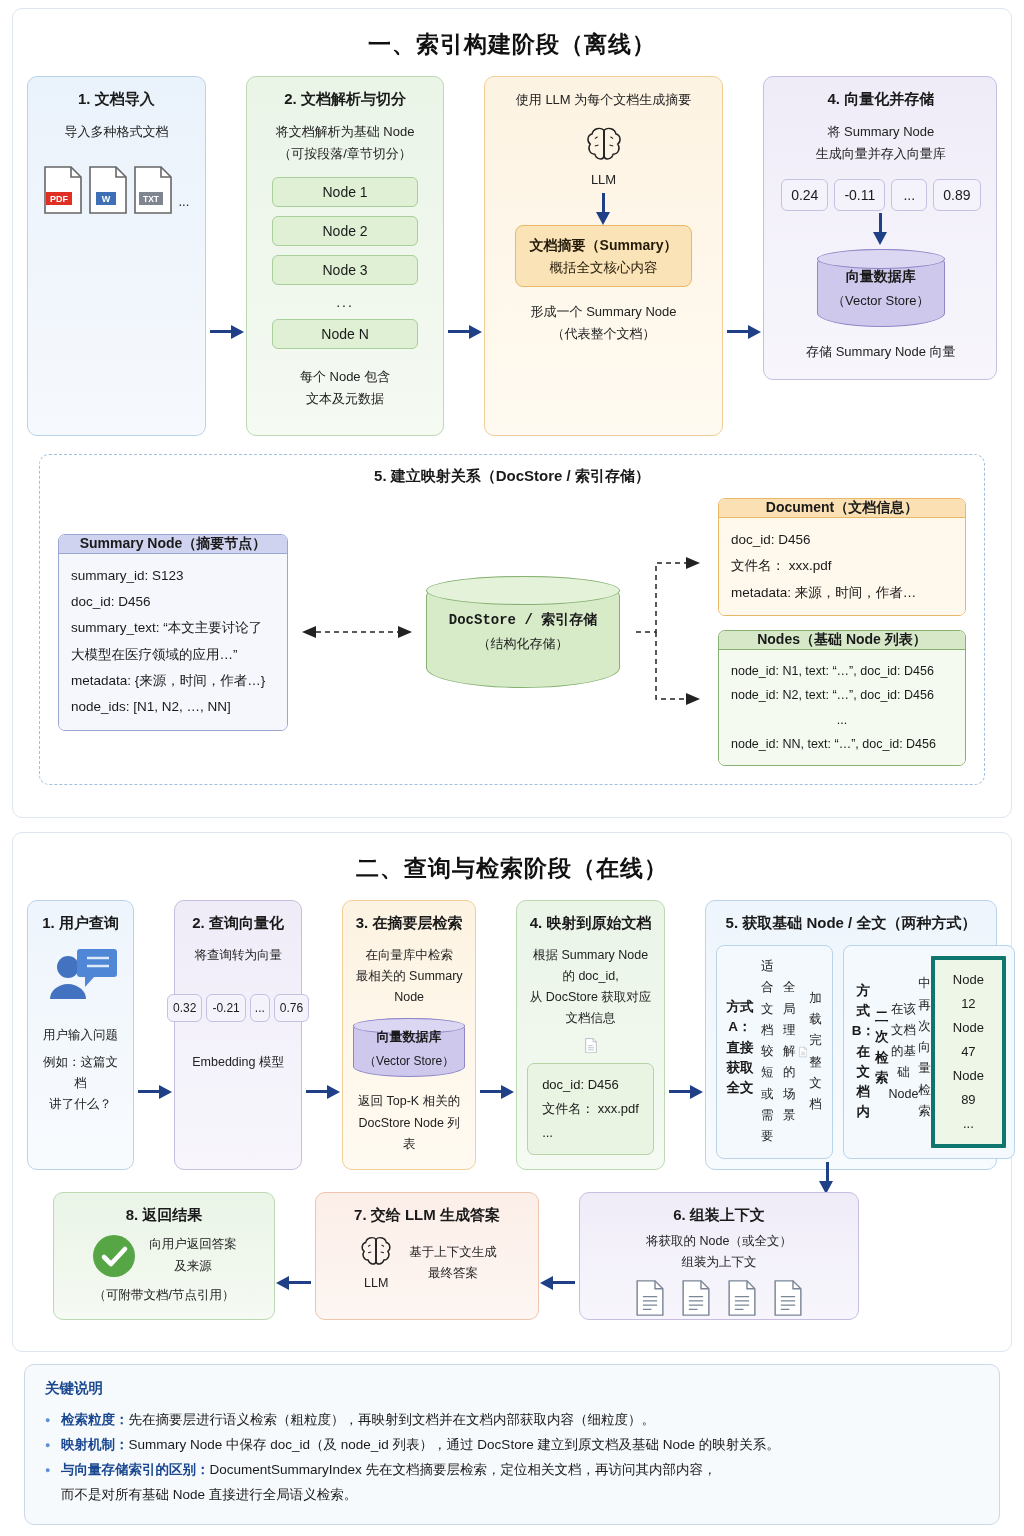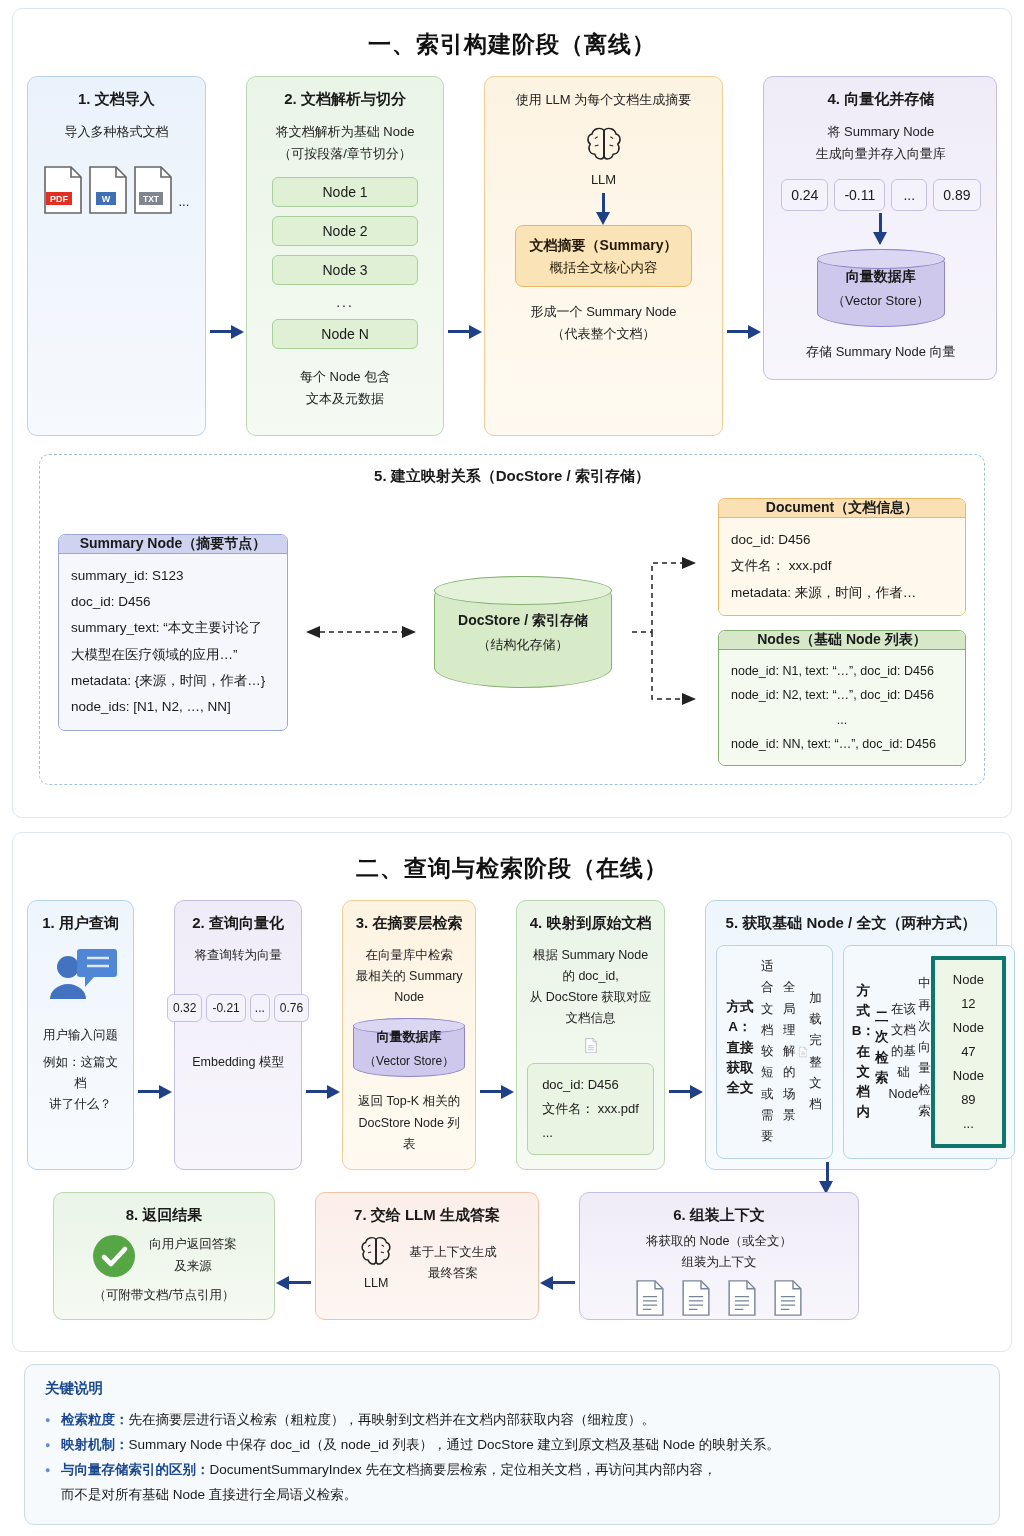--- a/index.html
+++ b/index.html
@@ -289,21 +289,21 @@
             <div>node_ids: [N1, N2, …, NN]</div>
           </div>
         </div>
 
         <svg width="110" height="20">
           <line x1="14" y1="10" x2="96" y2="10" stroke="#222" stroke-width="1.6" stroke-dasharray="5,4"></line>
           <polygon points="0,10 14,4 14,16" fill="#222"></polygon>
           <polygon points="110,10 96,4 96,16" fill="#222"></polygon>
         </svg>
 
-        <div class="cyl green" style="width:178px;height:112px;">
+        <div class="cyl green" style="width:194px;height:112px;font-family:Liberation Mono, monospace;">
           <div class="body">
             <div class="top"></div>
             <div class="label">
               <b>DocStore / 索引存储</b><br>
               <i>（结构化存储）</i>
             </div>
           </div>
         </div>
 
         <svg width="70" height="190">

